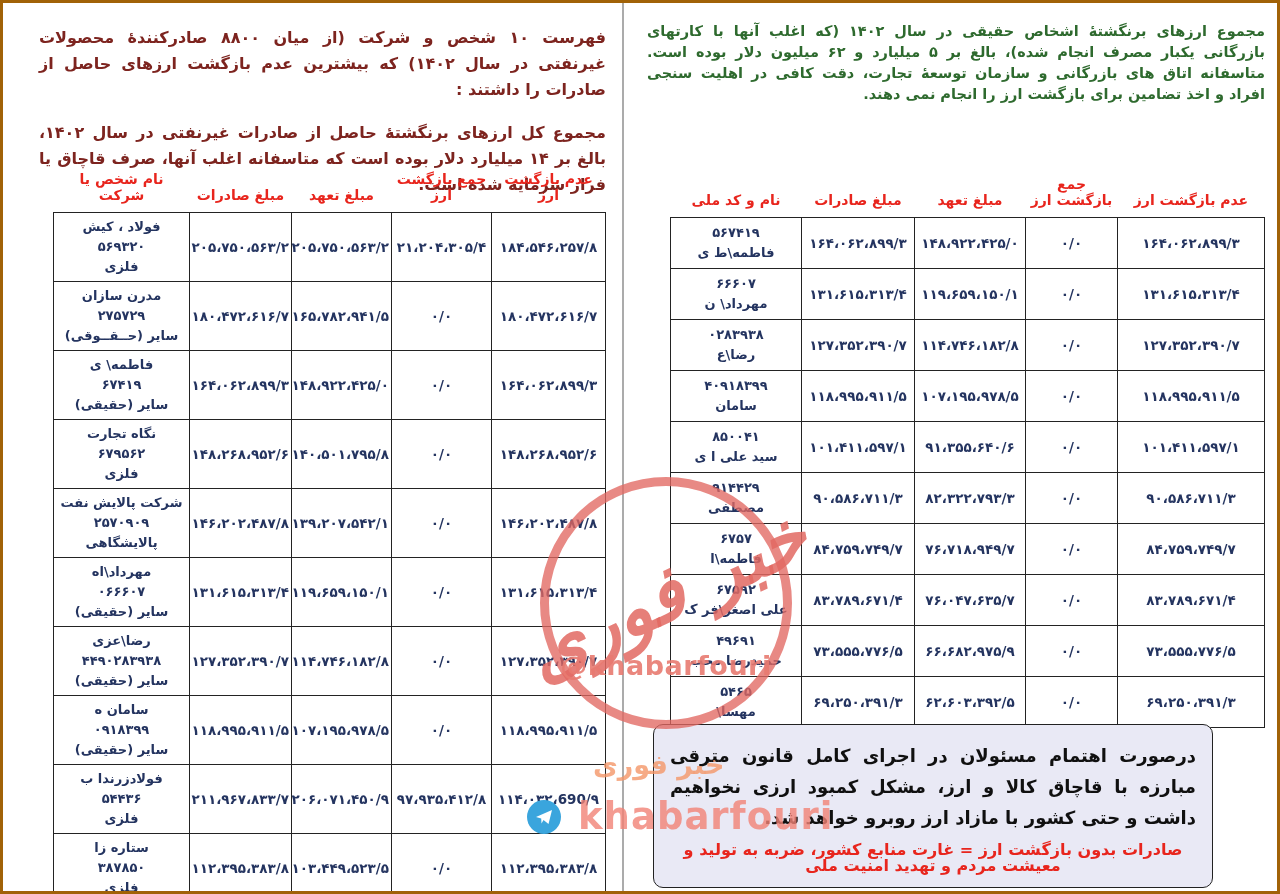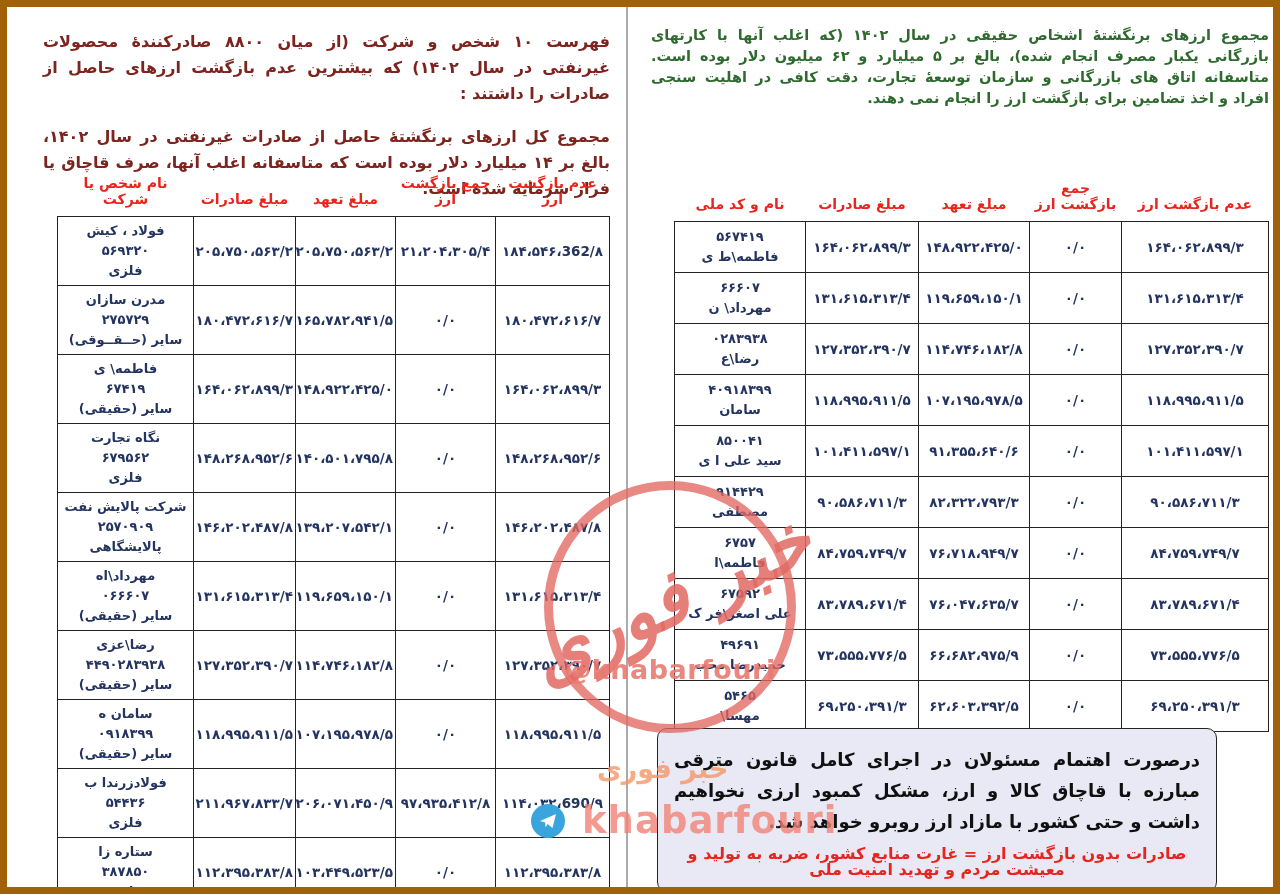--- a/index.html
+++ b/index.html
@@ -1,17 +1,17 @@
 <!DOCTYPE html>
 <html lang="fa"><head>
 <meta charset="utf-8">
 <style>
   html,body{margin:0;padding:0;background:#cfcfcf;}
   .canvas{position:relative;width:1280px;height:894px;background:#ffffff;
-    border:7px solid #a16207;box-sizing:border-box;overflow:hidden;
+    border:3px solid #a16207;box-sizing:border-box;overflow:hidden;
     font-family:"DejaVu Sans",sans-serif;}
   .divider{position:absolute;left:619px;top:0;bottom:0;width:2px;background:#ababab;}
 
   .page{position:absolute;direction:rtl;}
   .page-left{left:36px;top:22px;width:567px;}
   .page-right{left:644px;top:18px;width:618px;}
 
   .para{font-weight:bold;text-align:justify;margin:0;}
   .page-left .para{color:#7d241f;font-size:16px;line-height:26px;margin-bottom:17px;}
   .page-right .para{color:#2e6a2e;font-size:14.5px;line-height:21px;margin-bottom:12px;}
@@ -76,21 +76,21 @@
           <tr>
             <th>عدم بازگشت ارز</th>
             <th>جمع بازگشت ارز</th>
             <th>مبلغ تعهد</th>
             <th>مبلغ صادرات</th>
             <th>نام شخص یا شرکت</th>
           </tr>
         </thead>
         <tbody>
           <tr>
-            <td>۱۸۴،۵۴۶،362/۸</td>
+            <td>۱۸۴،۵۴۶،۲۵۷/۸</td>
             <td>۲۱،۲۰۴،۳۰۵/۴</td>
             <td>۲۰۵،۷۵۰،۵۶۳/۲</td>
             <td>۲۰۵،۷۵۰،۵۶۳/۲</td>
             <td class="name-cell">
               <div>فولاد ، کیش</div>
               <div>۵۶۹۳۲۰</div>
               <div>فلزی</div>
             </td>
           </tr>
           <tr>

